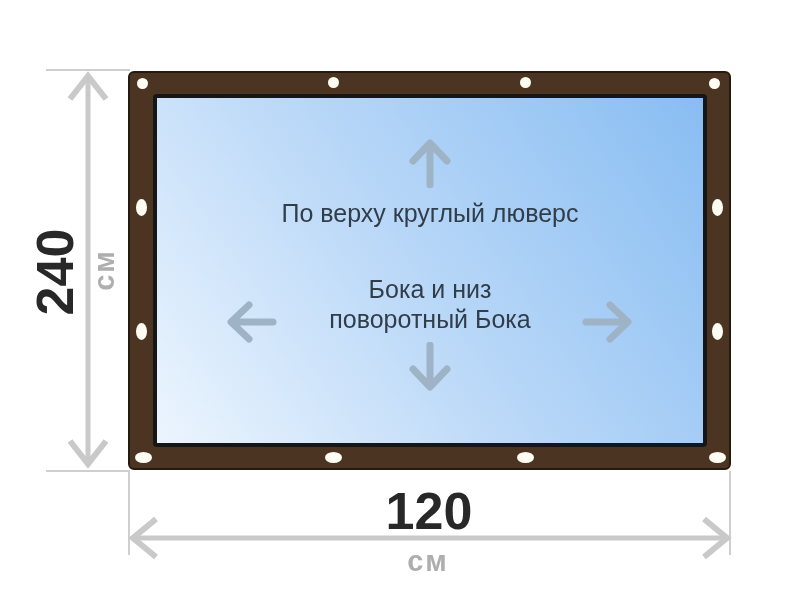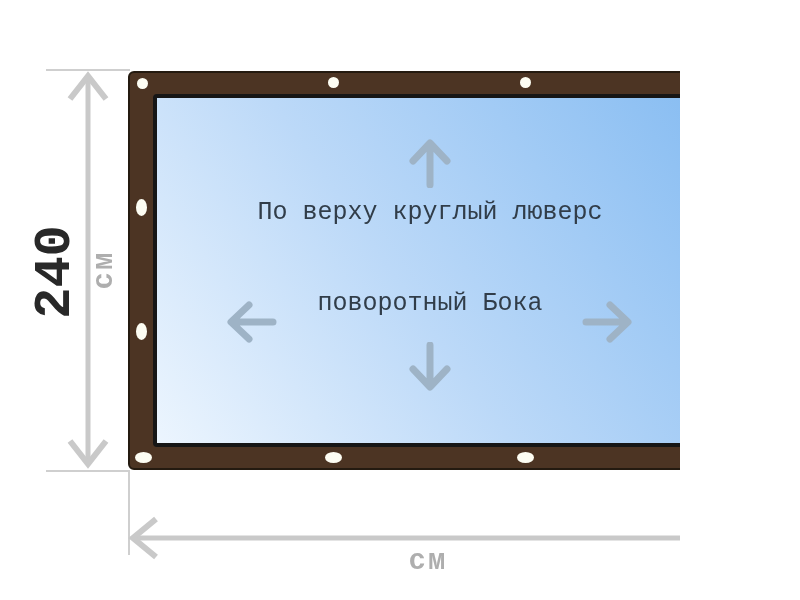--- a/index.html
+++ b/index.html
@@ -2,25 +2,24 @@
 <html style="--frame-brown: #4c3423; --frame-border: #241a10; --panel-border: #161616; --panel-gradient-start: #ecf5fe; --panel-gradient-end: #88bdf2; --grommet: #fdfdf3; --direction-arrow: #9eb3c6; --note-text: #313d49; --dimension-line: #c9c9c9; --extension-line: #cfcfcf; --dimension-value: #282828; --dimension-unit: #aeaeae;"><head>
 <meta charset="utf-8">
 <style>
   html, body { margin: 0; padding: 0; }
   body {
     font-family: "Liberation Sans", sans-serif;
     background: #ffffff;
   }
   .stage {
     position: relative;
-    width: 680px;
+    width: 800px;
     height: 600px;
     background: #ffffff;
     overflow: hidden;
-    font-family: Liberation Mono, monospace;
   }
   
   .frame {
     position: absolute;
     left: 128px; top: 71px;
     width: 603px; height: 399px;
     box-sizing: border-box;
     background: var(--frame-brown, #4c3423);
     border: 2px solid var(--frame-border, #241a10);
     border-radius: 6px;
@@ -111,20 +110,21 @@
   </svg>
   <svg class="dir-arrow" style="left:224px;top:300px;" width="54" height="44" viewBox="0 0 54 44">
     <path d="M49 22 L9 22 M25 5 L7 22 L25 39" fill="none" stroke="currentColor" stroke-width="7" stroke-linecap="round" stroke-linejoin="round"></path>
   </svg>
   <svg class="dir-arrow" style="left:581px;top:300px;" width="54" height="44" viewBox="0 0 54 44">
     <path d="M5 22 L45 22 M29 5 L47 22 L29 39" fill="none" stroke="currentColor" stroke-width="7" stroke-linecap="round" stroke-linejoin="round"></path>
   </svg>
 
   <div class="note note-top">По верху круглый люверс</div>
   <div class="note note-mid">
+    <div>Бока и низ</div>
     <div>поворотный Бока</div>
   </div>
 
   <div class="ext" style="left:46px;top:69px;width:84px;height:2px;"></div>
   <div class="ext" style="left:46px;top:470px;width:84px;height:2px;"></div>
   <div class="ext" style="left:128px;top:471px;width:2px;height:84px;"></div>
   <div class="ext" style="left:729px;top:471px;width:2px;height:84px;"></div>
 
   <svg class="dim-svg" style="left:66px;top:71px;" width="44" height="398" viewBox="0 0 44 398">
     <path d="M22 6 L22 392" fill="none" stroke="currentColor" stroke-width="5"></path>
@@ -132,15 +132,16 @@
     <path d="M4 370 L22 393 L40 370" fill="none" stroke="currentColor" stroke-width="6"></path>
   </svg>
   <div class="dim-value vertical" style="left:55px;top:272px;">240</div>
   <div class="dim-unit vertical" style="left:104px;top:270px;">см</div>
 
   <svg class="dim-svg" style="left:126px;top:516px;" width="608" height="44" viewBox="0 0 608 44">
     <path d="M8 22 L600 22" fill="none" stroke="currentColor" stroke-width="5"></path>
     <path d="M30 3 L7 22 L30 41" fill="none" stroke="currentColor" stroke-width="6"></path>
     <path d="M578 3 L601 22 L578 41" fill="none" stroke="currentColor" stroke-width="6"></path>
   </svg>
+  <div class="dim-value" style="left:429px;top:511px;">120</div>
   <div class="dim-unit" style="left:428px;top:561px;">см</div>
 
 </div>
 
 </body></html>

